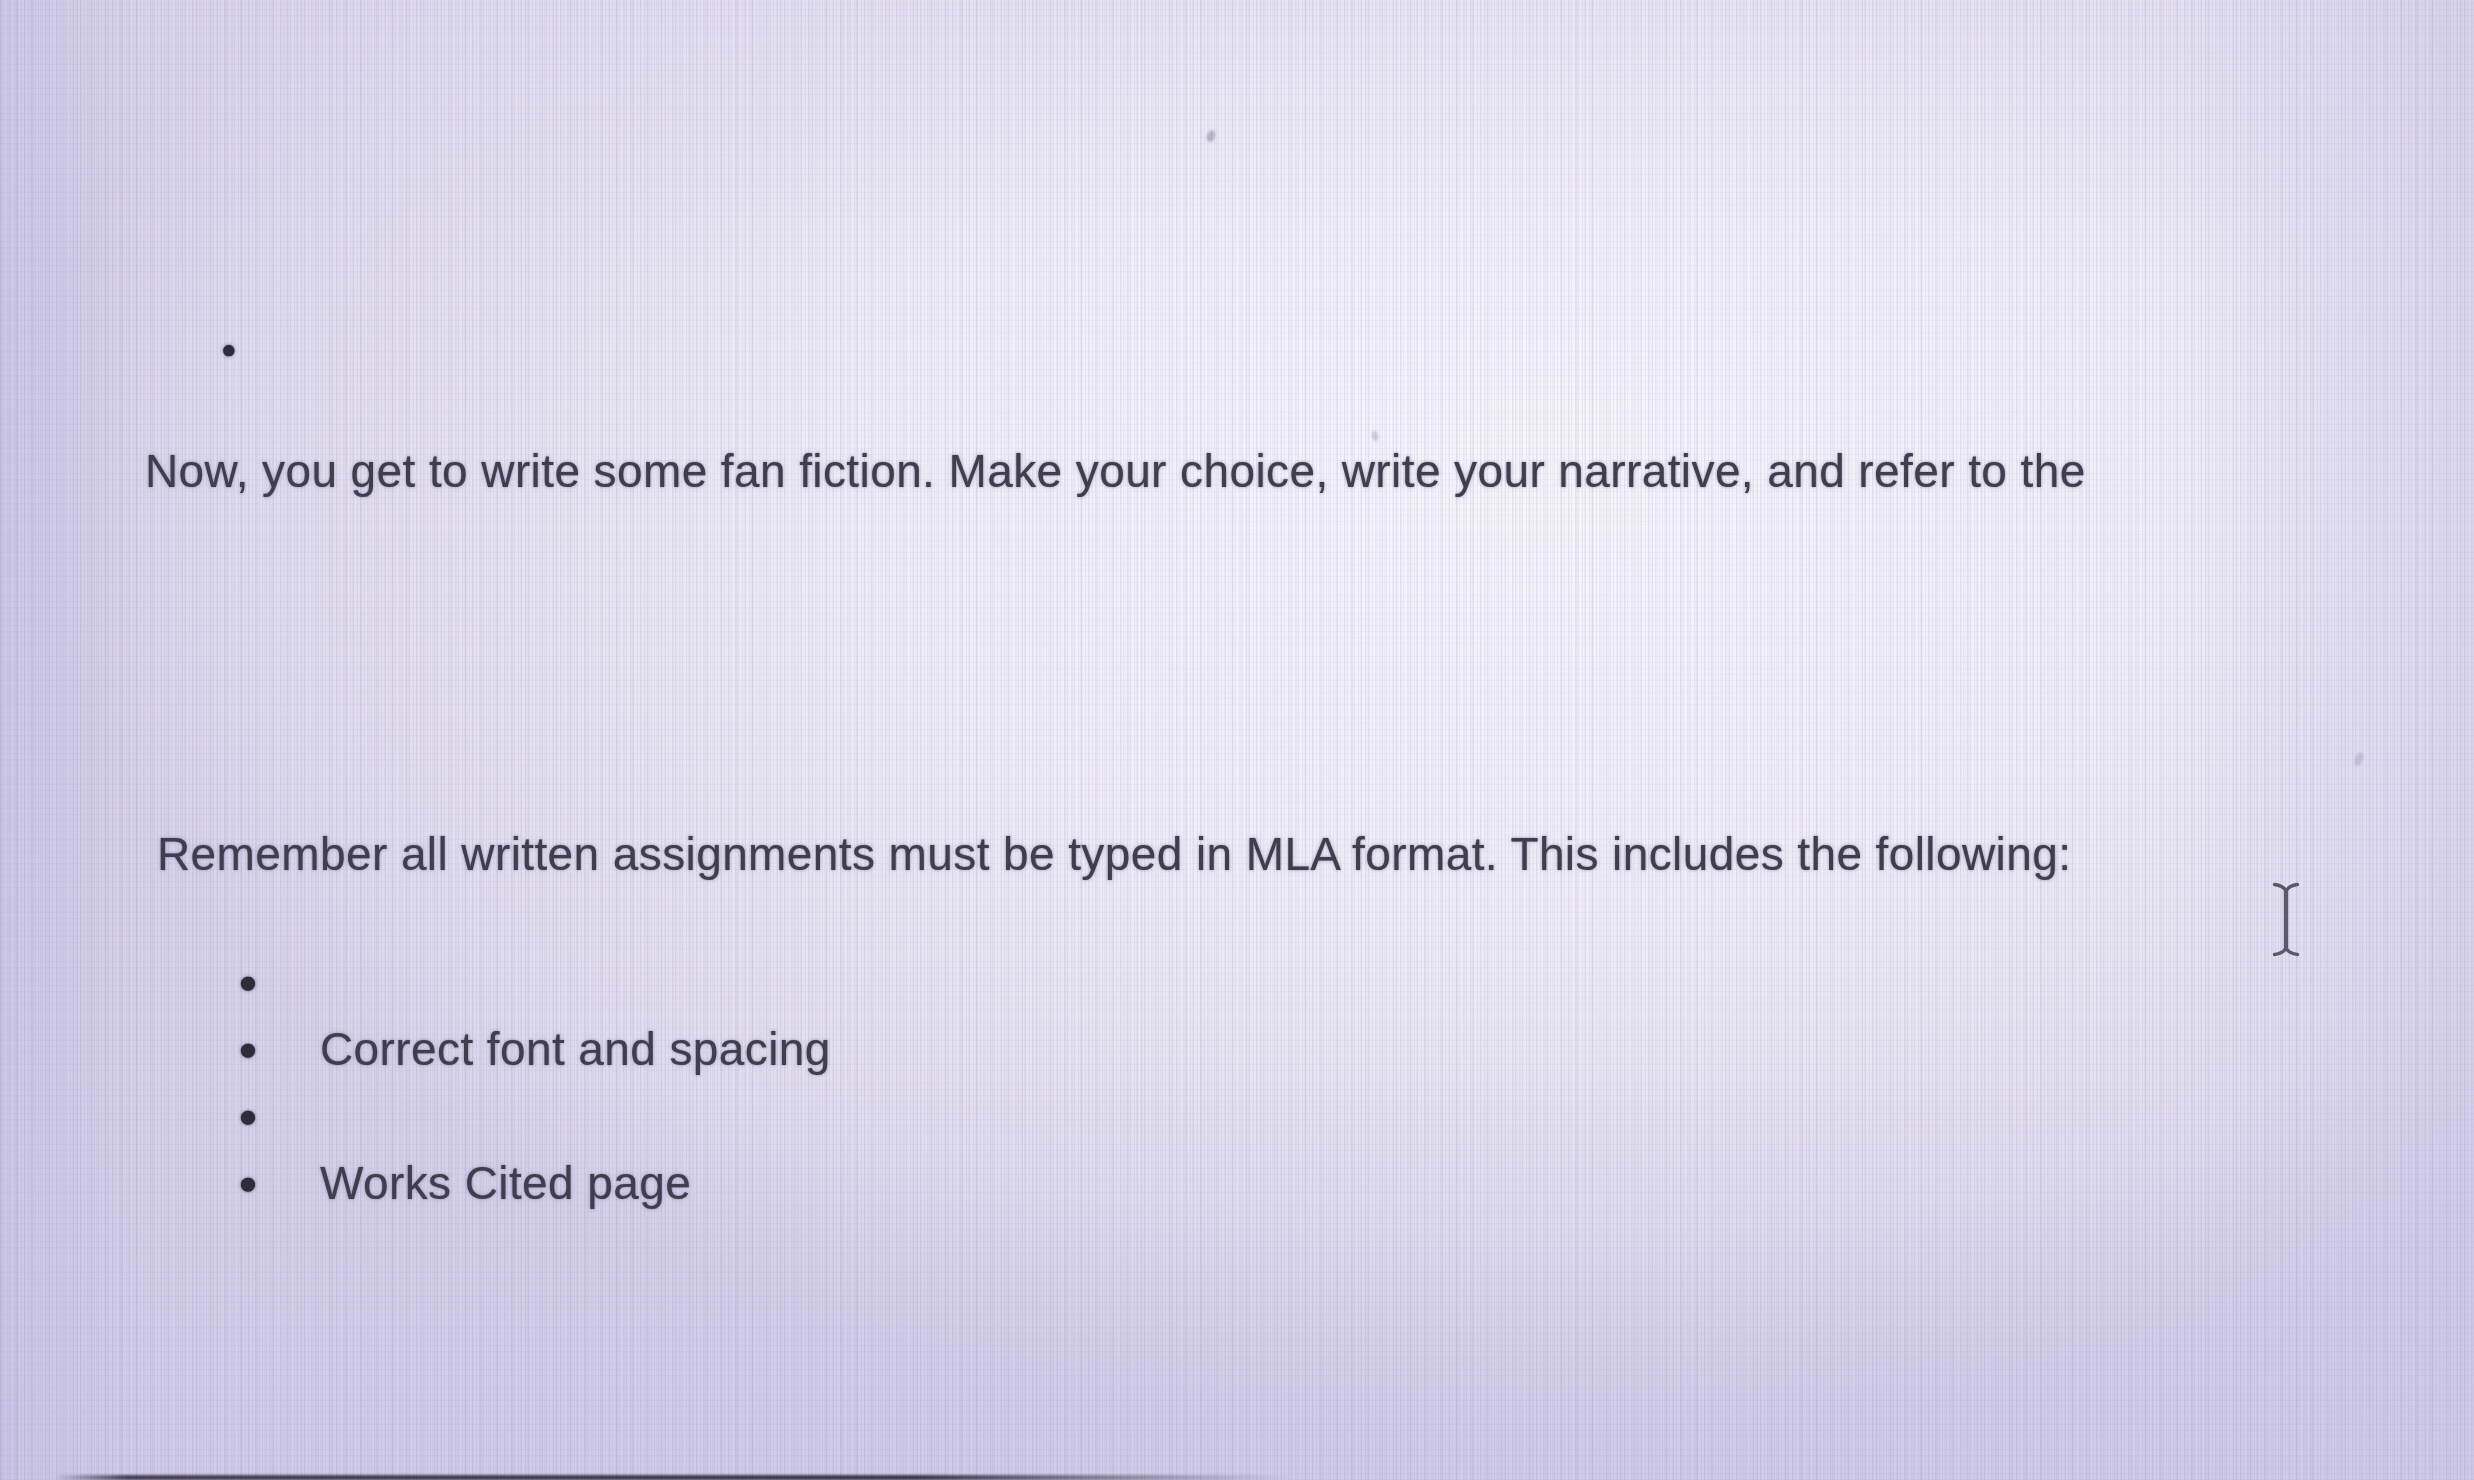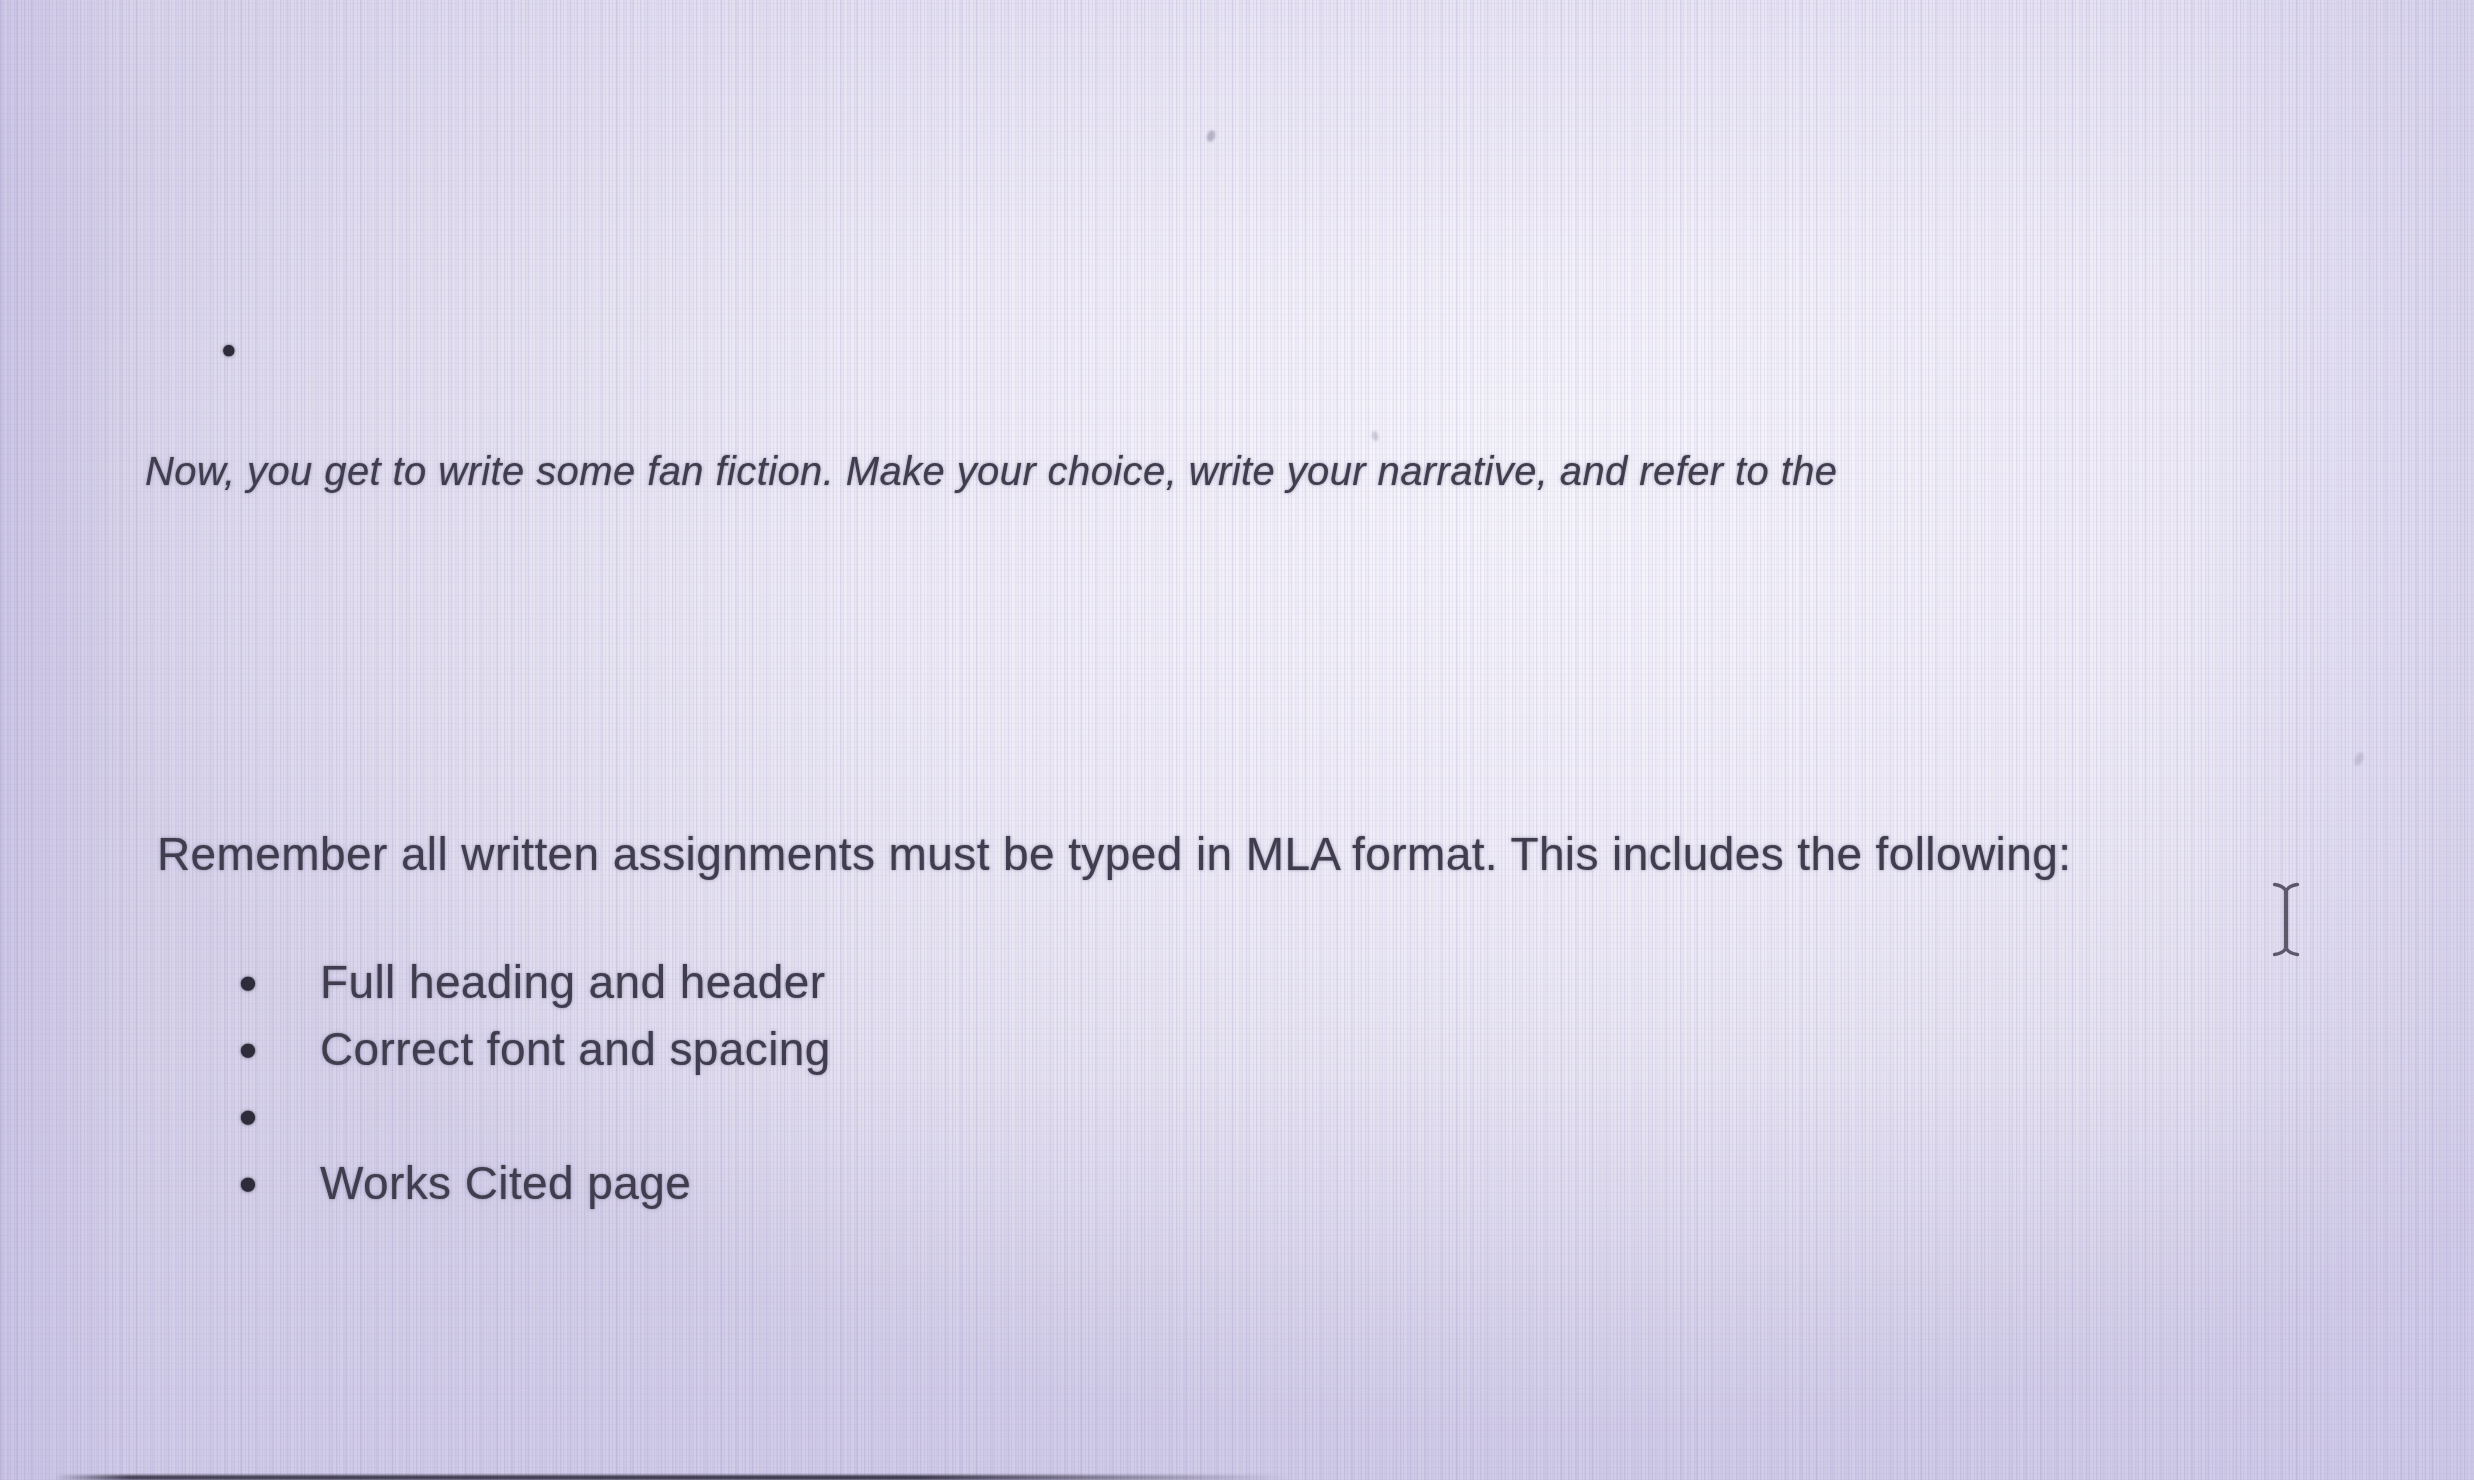--- a/index.html
+++ b/index.html
@@ -28,21 +28,21 @@
     position:absolute;inset:0;pointer-events:none;opacity:.5;
     background:repeating-linear-gradient(90deg, rgba(90,82,140,.06) 0 2.6px, rgba(255,255,255,.04) 2.6px 15px);
   }
   
   .doc-text{
     position:absolute;color:#403d4f;white-space:nowrap;
     text-shadow:0 0 1.8px rgba(64,61,79,.55), 0 0 5.3px rgba(120,112,155,.28);
     letter-spacing:0.4px;
   }
   .line1{left:261px;top:319px;font-size:46px;line-height:53px;}
-  .para{left:145px;top:436px;font-size:40px;line-height:70px;font-style:italic;}
+  .para{left:145px;top:436px;font-size:46px;line-height:70px;}
   .remember{left:145px;top:828px;font-size:46px;line-height:53px;margin-left:12px;}
   .mla-list{left:238px;top:948px;font-size:46px;}
   .mla-list .li{display:flex;align-items:center;height:67px;}
   .dot{
     position:absolute;color:#2e2b3a;line-height:1;
     text-shadow:0 0 1.8px rgba(46,43,58,.8), 0 0 4.4px rgba(46,43,58,.3);
   }
   .dot-top{left:221px;top:336px;font-size:26px;}
   .dot-li{display:inline-block;width:82px;color:#2e2b3a;font-size:33px;line-height:1;
     text-shadow:0 0 1.8px rgba(46,43,58,.8), 0 0 4.4px rgba(46,43,58,.3);}
@@ -71,21 +71,20 @@
 
   <div class="doc-text para">
     <div>Now, you get to write some fan fiction. Make your choice, write your narrative, and refer to the</div>
   </div>
 
   <div class="doc-text remember">Remember all written assignments must be typed in MLA format. This includes the following:</div>
 
   <div class="doc-text mla-list">
     <div class="li">
       <span class="dot-li">●</span>
-      <span>Full heading and header</span>
     </div>
     <div class="li">
       <span class="dot-li">●</span>
       <span>Correct font and spacing</span>
     </div>
     <div class="li">
       <span class="dot-li">●</span>
     </div>
     <div class="li">
       <span class="dot-li">●</span>

